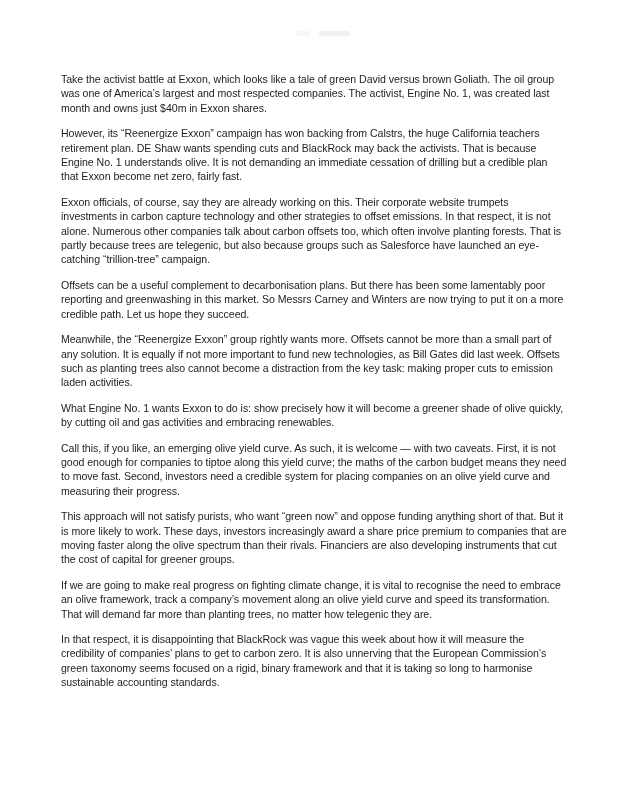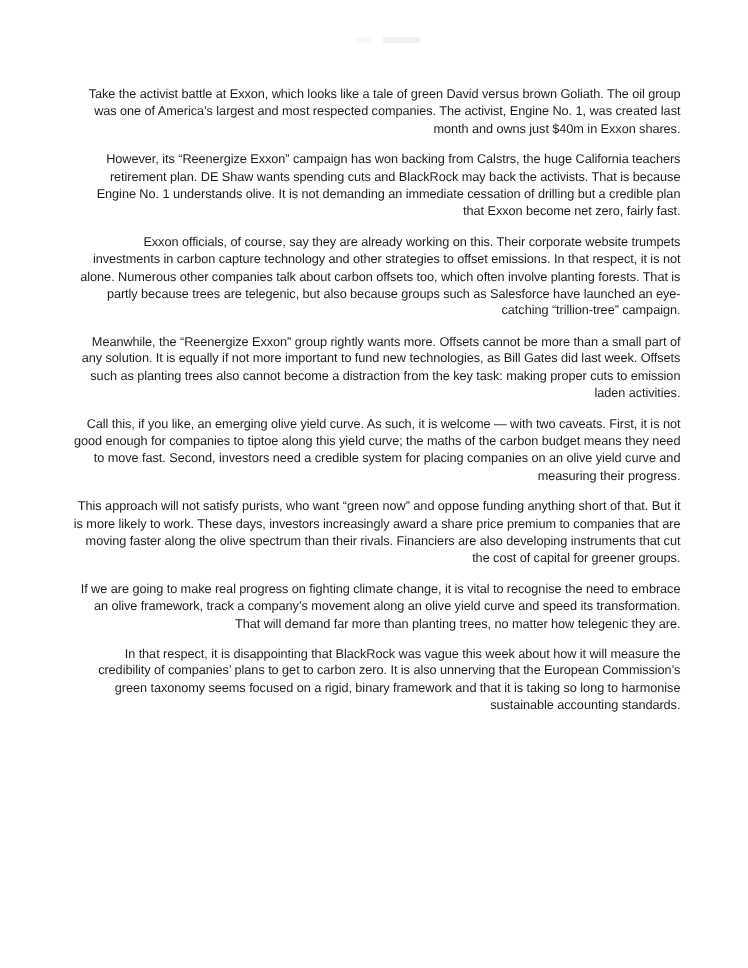--- a/index.html
+++ b/index.html
@@ -43,36 +43,38 @@
     left: 61px;
     top: 72px;
     width: 506px;
     font-size: 10.6px;
     line-height: 14.4px;
     letter-spacing: -0.05px;
   }
   .article-body p {
     margin: 0 0 11px 0;
     padding: 0;
-    text-align: right;
+    text-align: left;
   }
 </style>
 </head>
 <body>
 
 <div class="page">
 
   <div class="header-artifact">
     <span class="smudge s1"></span><span class="smudge s2"></span>
   </div>
 
   <div class="article-body">
     <p>Take the activist battle at Exxon, which looks like a tale of green David versus brown Goliath. The oil group was one of America’s largest and most respected companies. The activist, Engine No. 1, was created last month and owns just $40m in Exxon shares.</p>
     <p>However, its “Reenergize Exxon” campaign has won backing from Calstrs, the huge California teachers retirement plan. DE Shaw wants spending cuts and BlackRock may back the activists. That is because Engine No. 1 understands olive. It is not demanding an immediate cessation of drilling but a credible plan that Exxon become net zero, fairly fast.</p>
     <p>Exxon officials, of course, say they are already working on this. Their corporate website trumpets investments in carbon capture technology and other strategies to offset emissions. In that respect, it is not alone. Numerous other companies talk about carbon offsets too, which often involve planting forests. That is partly because trees are telegenic, but also because groups such as Salesforce have launched an eye-catching “trillion-tree” campaign.</p>
+    <p>Offsets can be a useful complement to decarbonisation plans. But there has been some lamentably poor reporting and greenwashing in this market. So Messrs Carney and Winters are now trying to put it on a more credible path. Let us hope they succeed.</p>
     <p>Meanwhile, the “Reenergize Exxon” group rightly wants more. Offsets cannot be more than a small part of any solution. It is equally if not more important to fund new technologies, as Bill Gates did last week. Offsets such as planting trees also cannot become a distraction from the key task: making proper cuts to emission laden activities.</p>
+    <p>What Engine No. 1 wants Exxon to do is: show precisely how it will become a greener shade of olive quickly, by cutting oil and gas activities and embracing renewables.</p>
     <p>Call this, if you like, an emerging olive yield curve. As such, it is welcome — with two caveats. First, it is not good enough for companies to tiptoe along this yield curve; the maths of the carbon budget means they need to move fast. Second, investors need a credible system for placing companies on an olive yield curve and measuring their progress.</p>
     <p>This approach will not satisfy purists, who want “green now” and oppose funding anything short of that. But it is more likely to work. These days, investors increasingly award a share price premium to companies that are moving faster along the olive spectrum than their rivals. Financiers are also developing instruments that cut the cost of capital for greener groups.</p>
     <p>If we are going to make real progress on fighting climate change, it is vital to recognise the need to embrace an olive framework, track a company’s movement along an olive yield curve and speed its transformation. That will demand far more than planting trees, no matter how telegenic they are.</p>
     <p>In that respect, it is disappointing that BlackRock was vague this week about how it will measure the credibility of companies’ plans to get to carbon zero. It is also unnerving that the European Commission’s green taxonomy seems focused on a rigid, binary framework and that it is taking so long to harmonise sustainable accounting standards.</p>
   </div>
 
 </div>
 
 </body></html>

